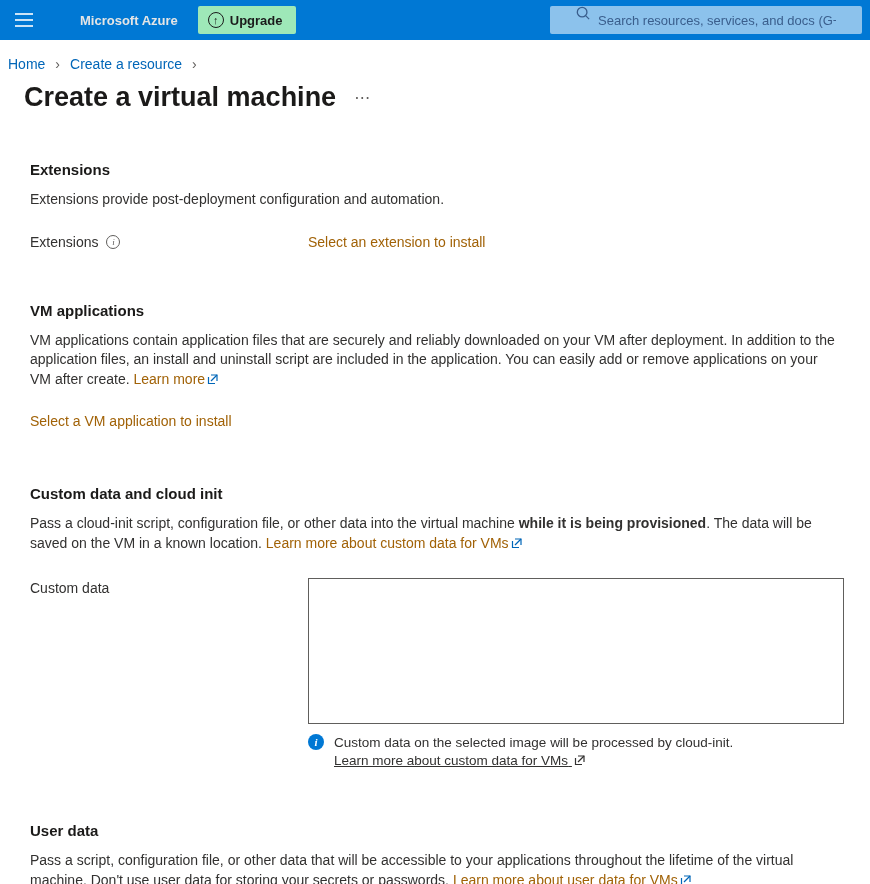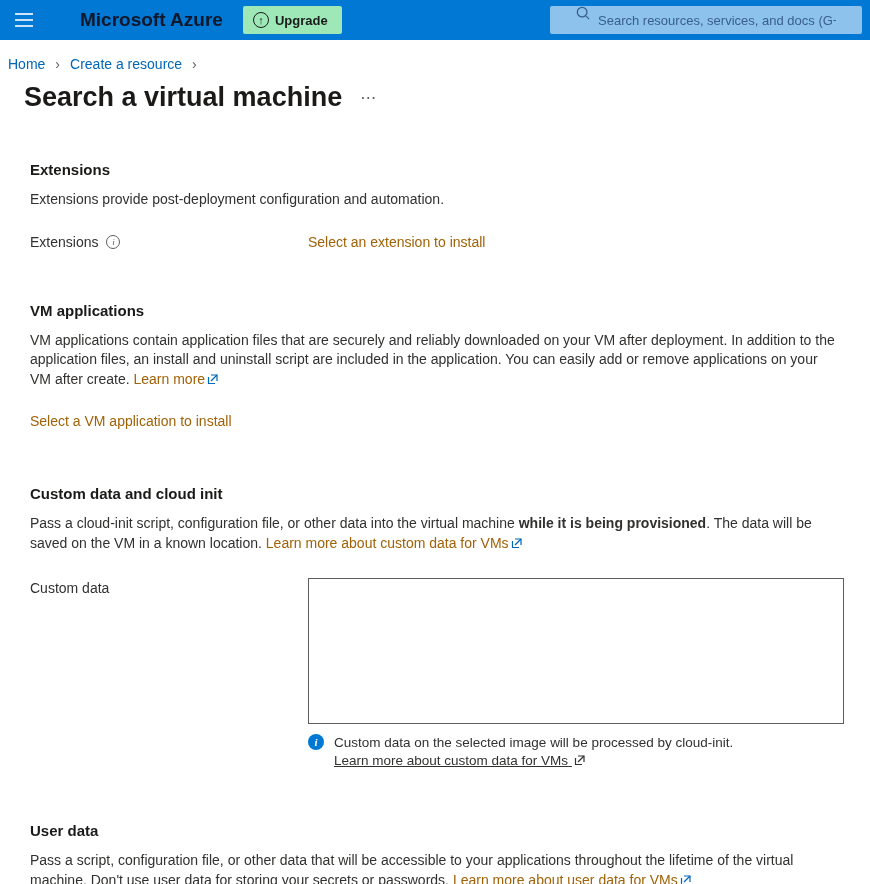--- a/index.html
+++ b/index.html
@@ -19,22 +19,22 @@
     padding: 0 8px;
     gap: 10px;
   }
   .hamburger {
     width: 32px; height: 32px;
     display: flex; align-items: center; justify-content: center;
     cursor: pointer;
   }
   .hamburger svg { stroke: #fff; }
   .brand {
-    color: #0f172a;
-    font-size: 19px;
+    color: #e5e5e5;
+    font-size: 13px;
     font-weight: 600;
     padding: 0 10px 0 30px;
     white-space: nowrap;
   }
   .upgrade-btn {
     background: #9ee8b8;
     border: none;
     border-radius: 2px;
     height: 28px;
     padding: 0 14px 0 10px;
@@ -177,21 +177,21 @@
 </div>
 
 <div class="breadcrumb">
   <a>Home</a>
   <span class="sep">›</span>
   <a>Create a resource</a>
   <span class="sep">›</span>
 </div>
 
 <div class="title-row">
-  <h1 class="page-title">Search a virtual machine</h1>
+  <h1 class="page-title">Create a virtual machine</h1>
   <span class="ellipsis">⋯</span>
 </div>
 
 <div class="content">
 
   
   <div class="section-heading">Extensions</div>
   <div class="section-desc">Extensions provide post-deployment configuration and automation.</div>
   <div class="field-row">
     <div class="field-label">

